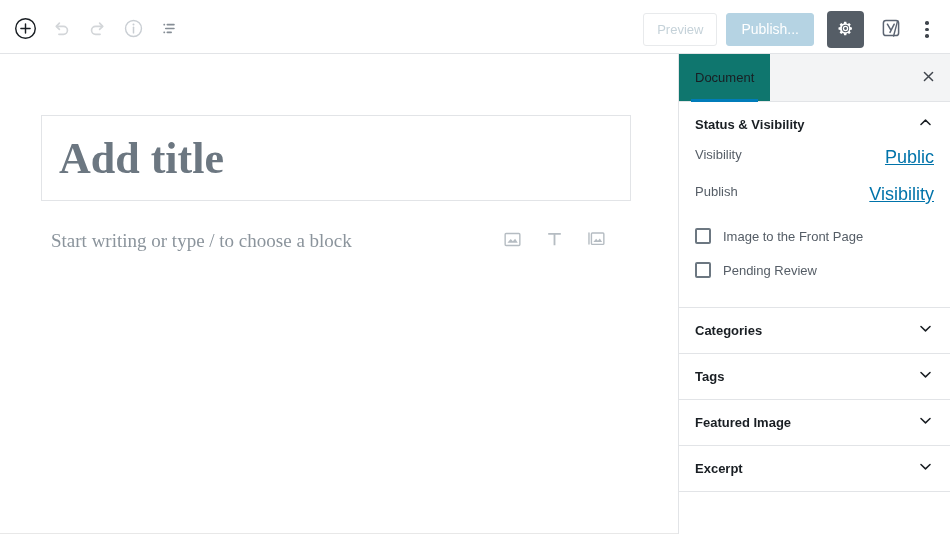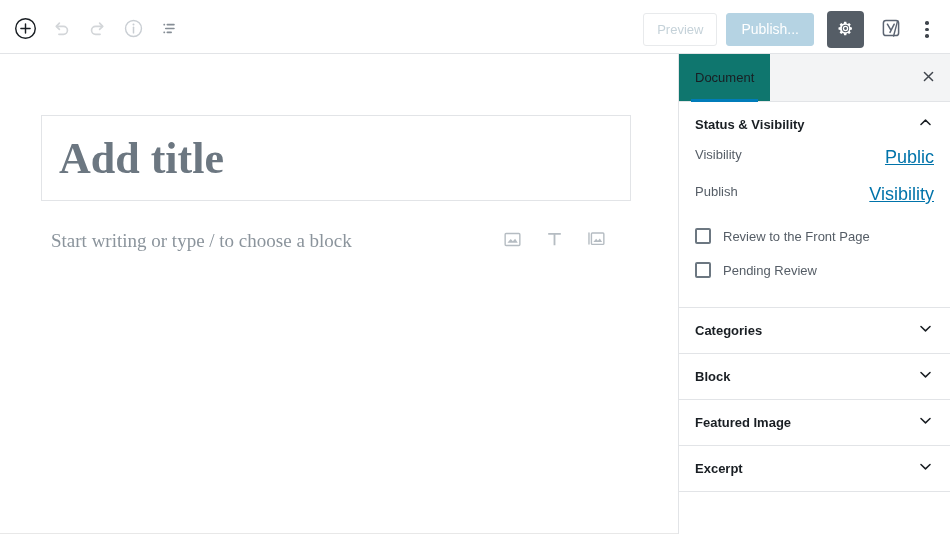--- a/index.html
+++ b/index.html
@@ -493,21 +493,21 @@
           <button class="setting-link">Public</button>
         </div>
 
         <div class="setting-row">
           <span class="setting-label">Publish</span>
           <button class="setting-link">Visibility</button>
         </div>
 
         <div class="checkbox-row">
           <span class="cbox"></span>
-          <span class="cbox-label">Review to the Front Page</span>
+          <span class="cbox-label">Image to the Front Page</span>
         </div>
 
         <div class="checkbox-row">
           <span class="cbox"></span>
           <span class="cbox-label">Pending Review</span>
         </div>
 
       </div>
     </div>
 
@@ -517,21 +517,21 @@
         <span>
           <svg width="17" height="17" viewBox="0 0 24 24">
             <path d="M5.6 9.2 L12 15.4 L18.4 9.2" fill="none" stroke="#191e23" stroke-width="2.1" stroke-linecap="round" stroke-linejoin="round"></path>
           </svg>
         </span>
       </div>
     </div>
 
     <div class="panel">
       <div class="panel-header">
-        <span class="panel-title">Block</span>
+        <span class="panel-title">Tags</span>
         <span>
           <svg width="17" height="17" viewBox="0 0 24 24">
             <path d="M5.6 9.2 L12 15.4 L18.4 9.2" fill="none" stroke="#191e23" stroke-width="2.1" stroke-linecap="round" stroke-linejoin="round"></path>
           </svg>
         </span>
       </div>
     </div>
 
     <div class="panel">
       <div class="panel-header">

